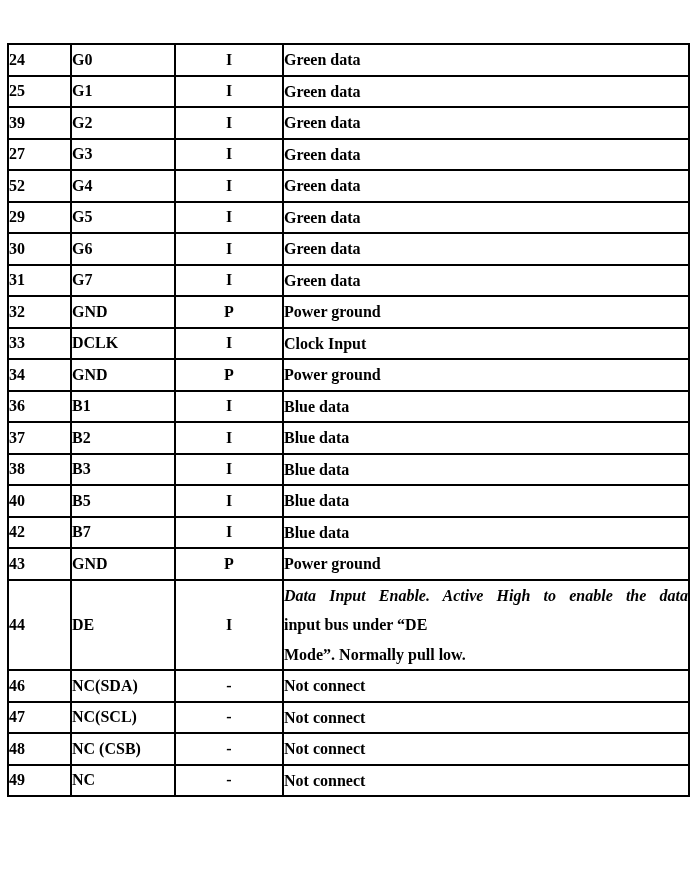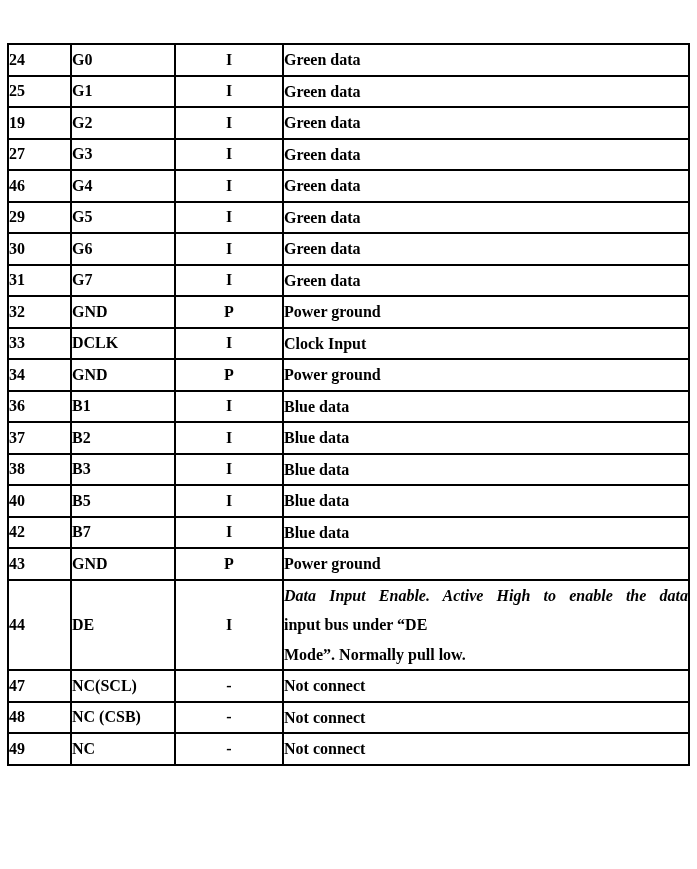--- a/index.html
+++ b/index.html
@@ -68,37 +68,37 @@
         </tr>
         <tr class="regular">
           <td class="col-pin">25</td>
           <td class="col-symbol">G1</td>
           <td class="col-io">I</td>
           <td class="col-desc">
             <div class="desc-line">Green data</div>
           </td>
         </tr>
         <tr class="regular">
-          <td class="col-pin">19</td>
+          <td class="col-pin">39</td>
           <td class="col-symbol">G2</td>
           <td class="col-io">I</td>
           <td class="col-desc">
             <div class="desc-line">Green data</div>
           </td>
         </tr>
         <tr class="regular">
           <td class="col-pin">27</td>
           <td class="col-symbol">G3</td>
           <td class="col-io">I</td>
           <td class="col-desc">
             <div class="desc-line">Green data</div>
           </td>
         </tr>
         <tr class="regular">
-          <td class="col-pin">46</td>
+          <td class="col-pin">52</td>
           <td class="col-symbol">G4</td>
           <td class="col-io">I</td>
           <td class="col-desc">
             <div class="desc-line">Green data</div>
           </td>
         </tr>
         <tr class="regular">
           <td class="col-pin">29</td>
           <td class="col-symbol">G5</td>
           <td class="col-io">I</td>
@@ -195,20 +195,28 @@
           </td>
         </tr>
         <tr>
           <td class="col-pin">44</td>
           <td class="col-symbol">DE</td>
           <td class="col-io">I</td>
           <td class="col-desc">
             <div class="desc-line justify">Data Input Enable. Active High to enable the data</div>
             <div class="desc-line">input bus under “DE</div>
             <div class="desc-line">Mode”. Normally pull low.</div>
+          </td>
+        </tr>
+        <tr class="regular">
+          <td class="col-pin">46</td>
+          <td class="col-symbol">NC(SDA)</td>
+          <td class="col-io">-</td>
+          <td class="col-desc">
+            <div class="desc-line">Not connect</div>
           </td>
         </tr>
         <tr class="regular">
           <td class="col-pin">47</td>
           <td class="col-symbol">NC(SCL)</td>
           <td class="col-io">-</td>
           <td class="col-desc">
             <div class="desc-line">Not connect</div>
           </td>
         </tr>

